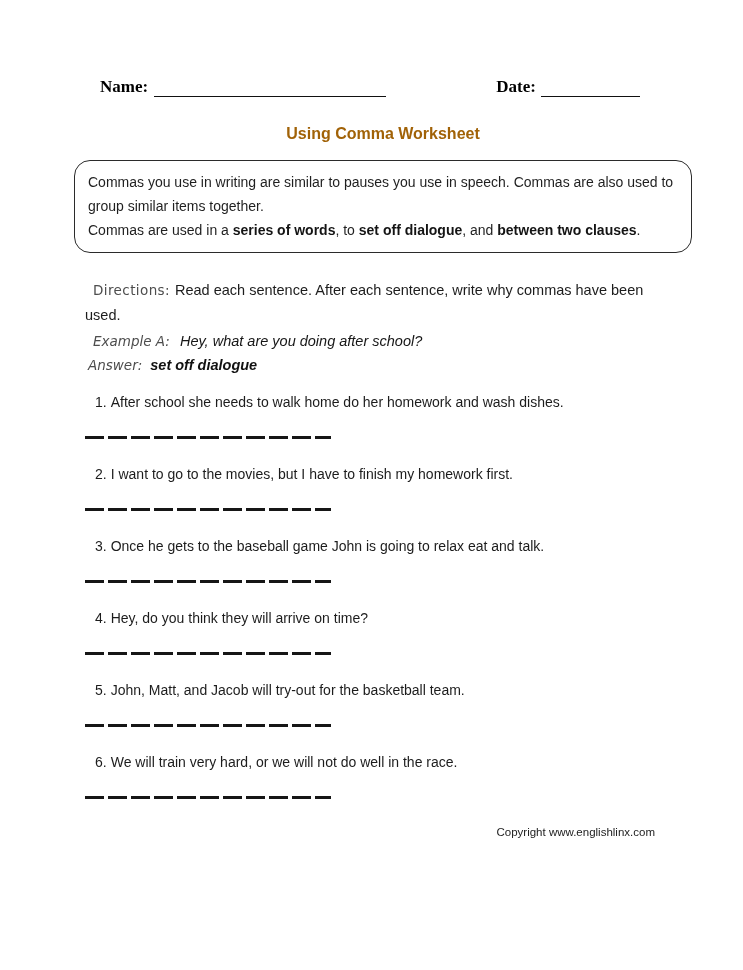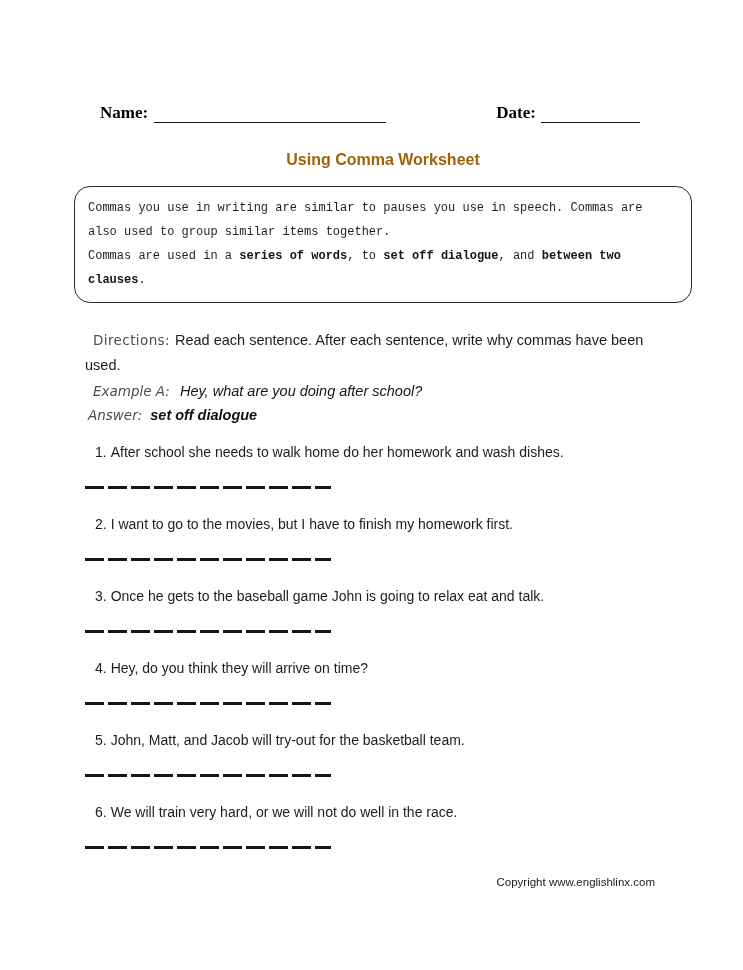--- a/index.html
+++ b/index.html
@@ -6,21 +6,21 @@
   html, body { background:#ffffff; }
   .page {
     position:relative;
     width:743px;
     height:970px;
     background:#ffffff;
     font-family:"Liberation Sans", sans-serif;
     color:#1a1a1a;
     overflow:hidden;
   }
-  .content { padding:103px 51px 0 74px; }
+  .content { padding:77px 51px 0 74px; }
 
   
   .header-row {
     display:flex;
     align-items:flex-end;
     margin-left:26px;
     font-family:"Liberation Serif", serif;
     font-weight:bold;
     font-size:17px;
     color:#000;
@@ -44,24 +44,23 @@
     color:#a16207;
     line-height:19px;
   }
 
   
   .info-box {
     margin-top:17px;
     border:1.6px solid #2b2b2b;
     border-radius:16px;
     padding:9px 13px 10px 13px;
-    font-size:12px;
+    font-size:14px;
     line-height:24px;
     color:#1f1f1f;
-    font-family:Liberation Mono, monospace;
   }
   .info-box b { color:#141414; }
 
   
   .directions {
     margin-top:25px;
     margin-left:11px;
     max-width:560px;
     font-size:14.5px;
     line-height:25px;

